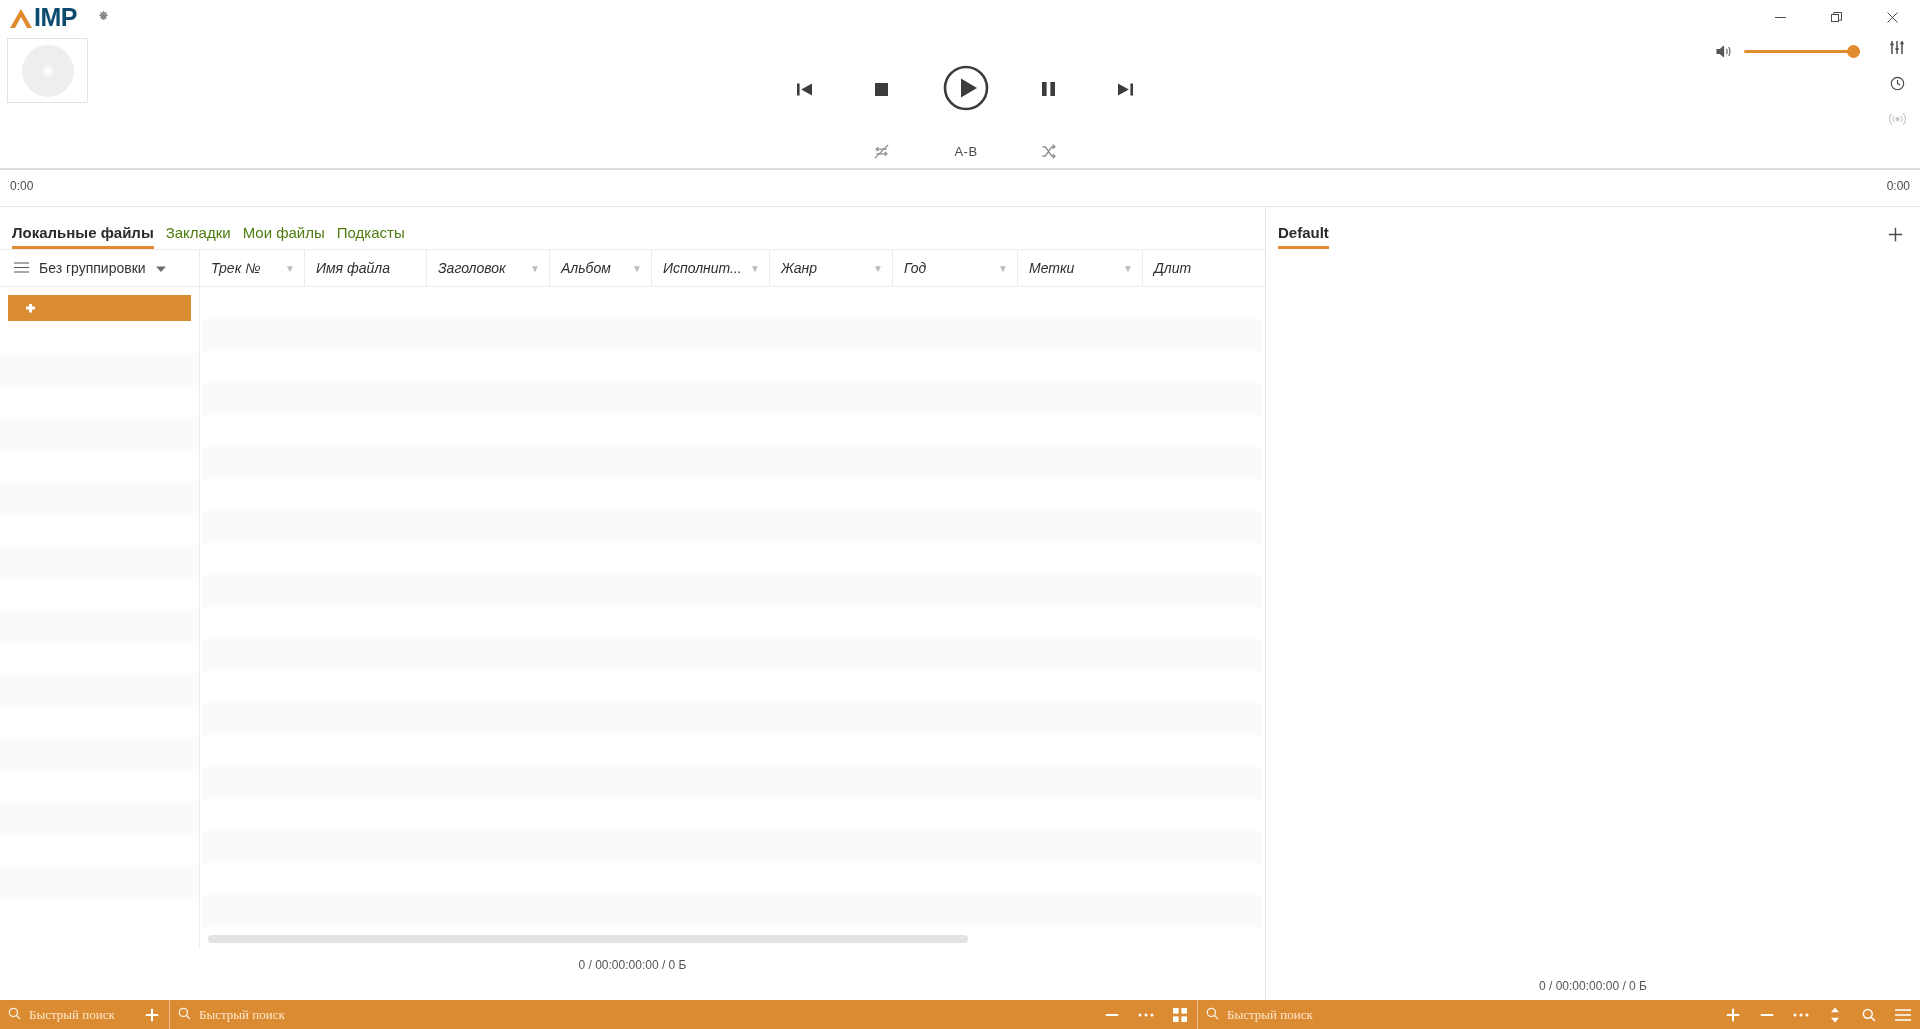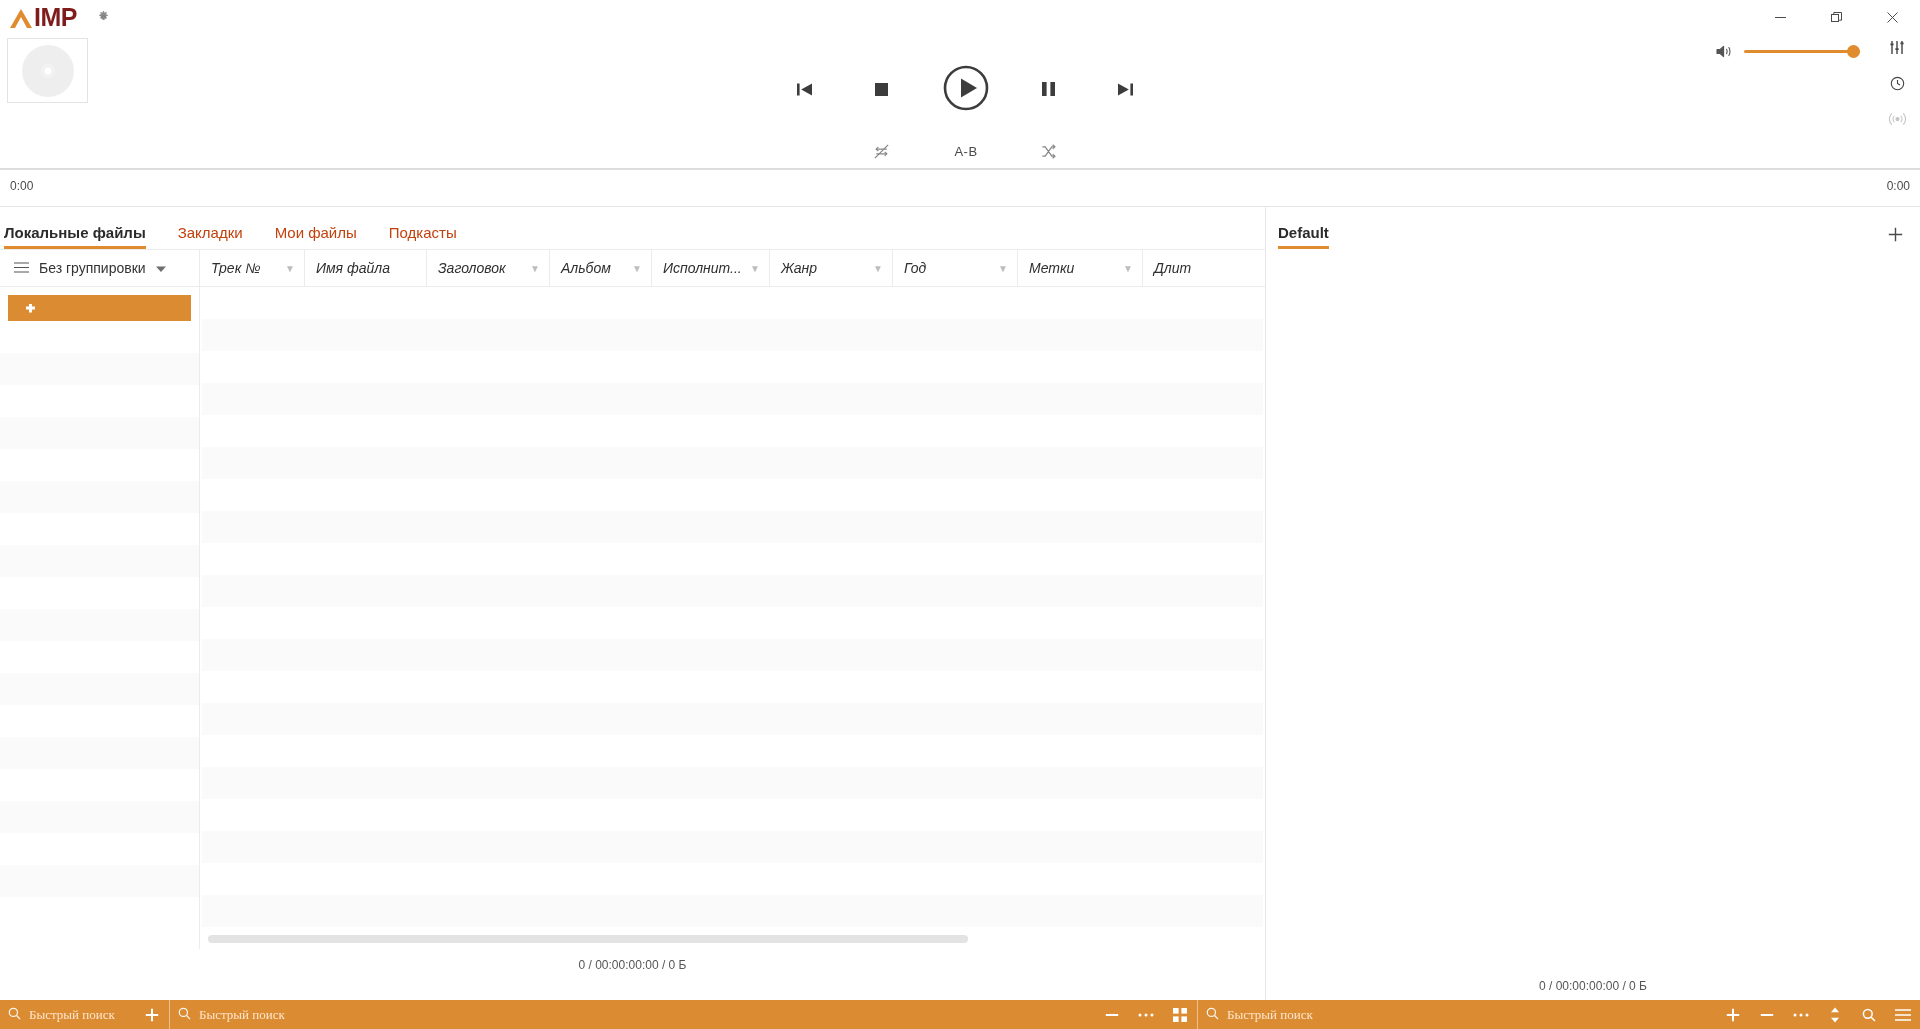--- a/index.html
+++ b/index.html
@@ -17,21 +17,21 @@
     position: absolute; top: 0; left: 0; width: 1920px; height: 34px;
     display: flex; align-items: center;
   }
   .logo-wrap { display: flex; align-items: center; padding-left: 10px; gap: 2px; }
   .logo-tri { width: 0; height: 0;
     border-left: 11px solid transparent; border-right: 11px solid transparent;
     border-bottom: 19px solid #e08b2e; position: relative; top: 1px; }
   .logo-tri::after { content: ""; position: absolute; left: -6px; top: 8px;
     width: 0; height: 0; border-left: 6px solid transparent;
     border-right: 6px solid transparent; border-bottom: 11px solid #ffffff; }
-  .logo-text { font-size: 25px; font-weight: bold; color: #7f1d1d;
+  .logo-text { font-size: 25px; font-weight: bold; color: #0c4a6e;
     letter-spacing: -0.5px; line-height: 1; }
   .gear-btn { margin-left: 18px; width: 18px; height: 18px;
     display: flex; align-items: center; justify-content: center;
     color: #7a7a7a; font-size: 13px; cursor: pointer; }
   .win-ctrls { position: absolute; right: 0; top: 0; height: 34px; display: flex; }
   .win-btn { width: 56px; height: 34px; display: flex; align-items: center;
     justify-content: center; color: #4a4a4a; cursor: pointer; }
 
   
   .album-art {
@@ -84,22 +84,22 @@
 
   
   .main { position: absolute; left: 0; top: 206px; width: 1920px; height: 795px;
     display: flex; }
   .left-pane { width: 1266px; height: 795px; position: relative;
     border-top: 1px solid #e6e6e6; border-right: 1px solid #e6e6e6; }
   .right-pane { flex: 1; height: 795px; position: relative;
     border-top: 1px solid #e6e6e6; }
 
   
-  .tabs { height: 42px; display: flex; align-items: flex-end; padding-left: 4px; gap: 32px; }
-  .tab { font-size: 15px; color: #c2410c; padding-bottom: 8px;
+  .tabs { height: 42px; display: flex; align-items: flex-end; padding-left: 12px; gap: 12px; }
+  .tab { font-size: 15px; color: #4d7c0f; padding-bottom: 8px;
     position: relative; cursor: pointer; white-space: nowrap; }
   .tab.active { color: #2b2b2b; font-weight: bold; }
   .tab.active::after { content: ""; position: absolute; left: 0; right: 0; bottom: 0;
     height: 3px; background: #e08b2e; }
 
   
   .colrow { display: flex; height: 38px; border-bottom: 1px solid #ebebeb;
     border-top: 1px solid #ebebeb; }
   .groupcell { width: 200px; display: flex; align-items: center; gap: 10px;
     padding-left: 14px; border-right: 1px solid #ebebeb; cursor: pointer; }

